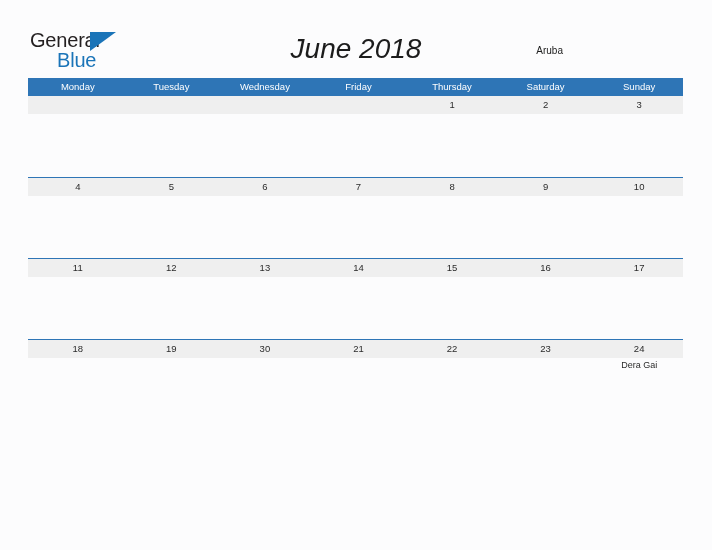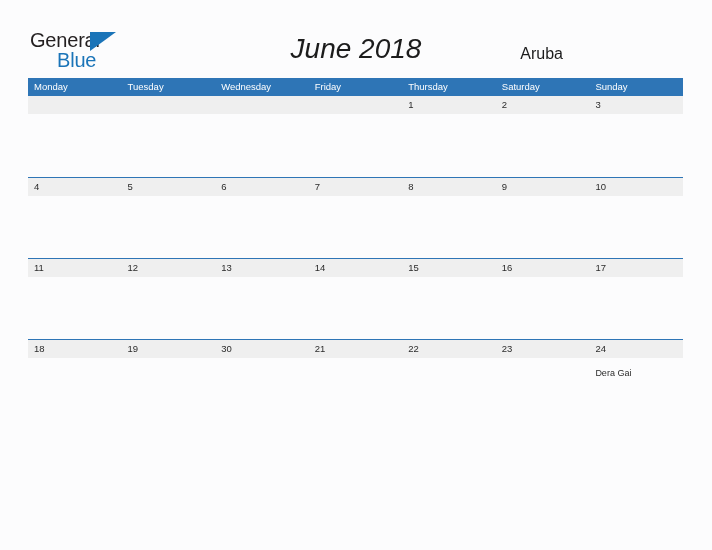--- a/index.html
+++ b/index.html
@@ -70,31 +70,32 @@
     font-size: 28px;
     color: #1c1c1c;
     letter-spacing: 0px;
     font-style: italic;
   }
 
   .cal-country {
     position: absolute;
     right: 29px;
     top: 45px;
-    font-size: 16px;
+    font-size: 10px;
     color: #1c1c1c;
     text-align: right;
   }
 
   
   .calendar {
     position: absolute;
     left: 28px;
     top: 78px;
     width: 655px;
+    text-align: center;
   }
 
   .weekday-header {
     display: flex;
     width: 655px;
     height: 18px;
     background: #2e75b6;
   }
   .weekday-cell {
     width: 93.571px;
@@ -142,21 +143,21 @@
     position: relative;
   }
   .day-number {
     font-size: 9.5px;
     color: #2b2b2b;
     line-height: 18px;
     height: 18px;
     display: block;
   }
   .day-events {
-    padding-top: 10px;
+    padding-top: 2px;
   }
   .day-event {
     font-size: 9px;
     color: #2b2b2b;
     line-height: 11px;
     white-space: nowrap;
     overflow: hidden;
   }
   .day-cell.empty .day-number {
     visibility: hidden;

